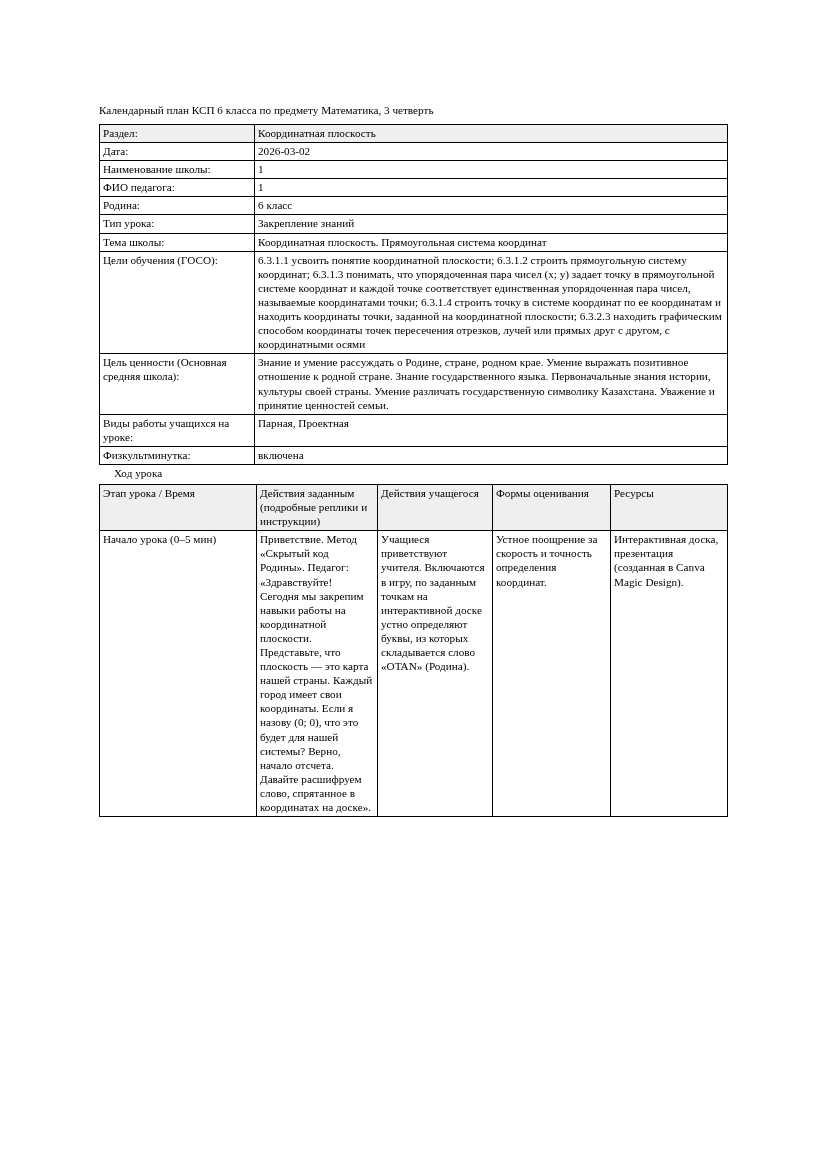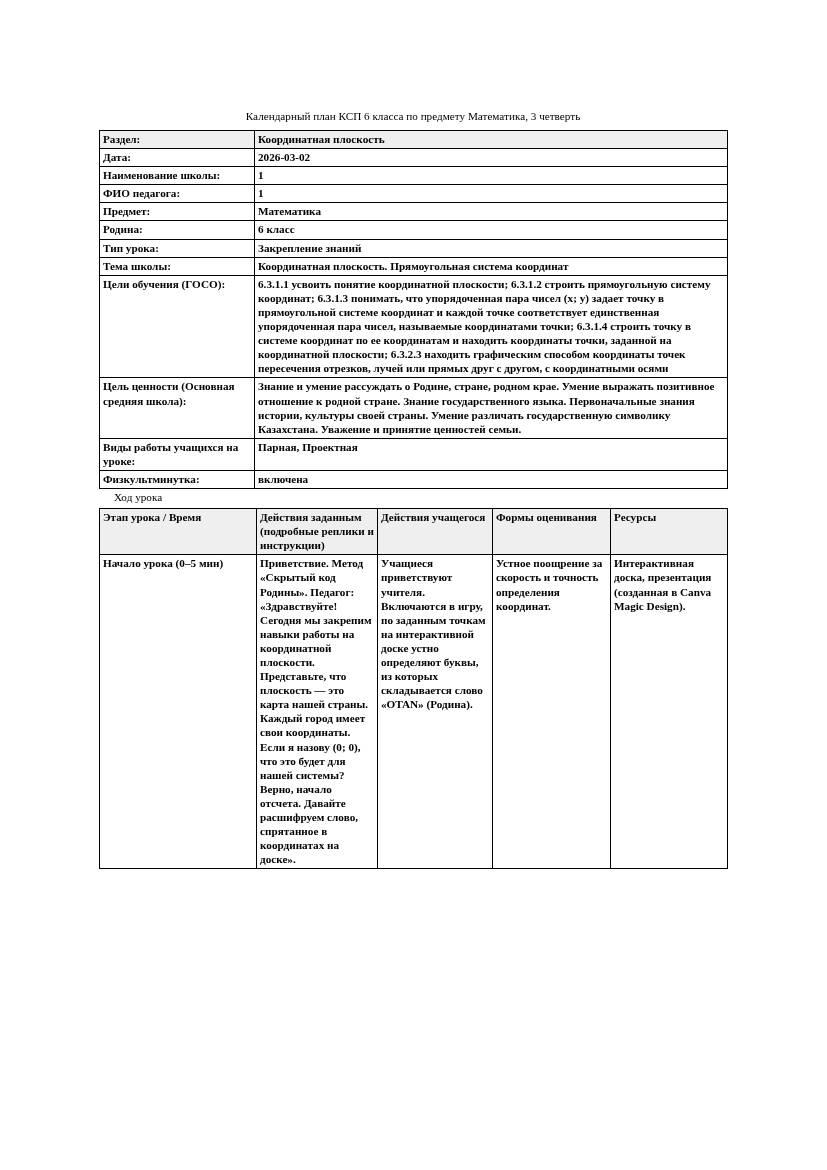--- a/index.html
+++ b/index.html
@@ -18,39 +18,38 @@
   }
   .page {
     position: absolute;
     left: 99px;
     top: 103px;
     width: 628px;
   }
   .doc-title {
     font-size: 11.2px;
     line-height: 14px;
-    margin: 6px 0 7px 0;
+    margin: 0 0 7px 0;
     white-space: nowrap;
-    text-align: center;
   }
   table.doc-table {
     border-collapse: collapse;
     width: 628px;
     table-layout: fixed;
     margin: 0;
   }
   table.doc-table td,
   table.doc-table th {
     border: 1px solid #000000;
     padding: 1px 3px 2px 3px;
     font-size: 11.2px;
     line-height: 14.1px;
     vertical-align: top;
     text-align: left;
-    font-weight: bold;
+    font-weight: normal;
     word-wrap: break-word;
     overflow-wrap: break-word;
     hyphens: none;
   }
   table.doc-table tr.shaded > td,
   table.doc-table tr.shaded > th {
     background: #efefef;
   }
   
   table.info-table col.c-label { width: 155px; }
@@ -96,24 +95,20 @@
         <td>Дата:</td>
         <td>2026-03-02</td>
       </tr>
       <tr>
         <td>Наименование школы:</td>
         <td>1</td>
       </tr>
       <tr>
         <td>ФИО педагога:</td>
         <td>1</td>
-      </tr>
-      <tr>
-        <td>Предмет:</td>
-        <td>Математика</td>
       </tr>
       <tr>
         <td>Родина:</td>
         <td>6 класс</td>
       </tr>
       <tr>
         <td>Тип урока:</td>
         <td>Закрепление знаний</td>
       </tr>
       <tr>

